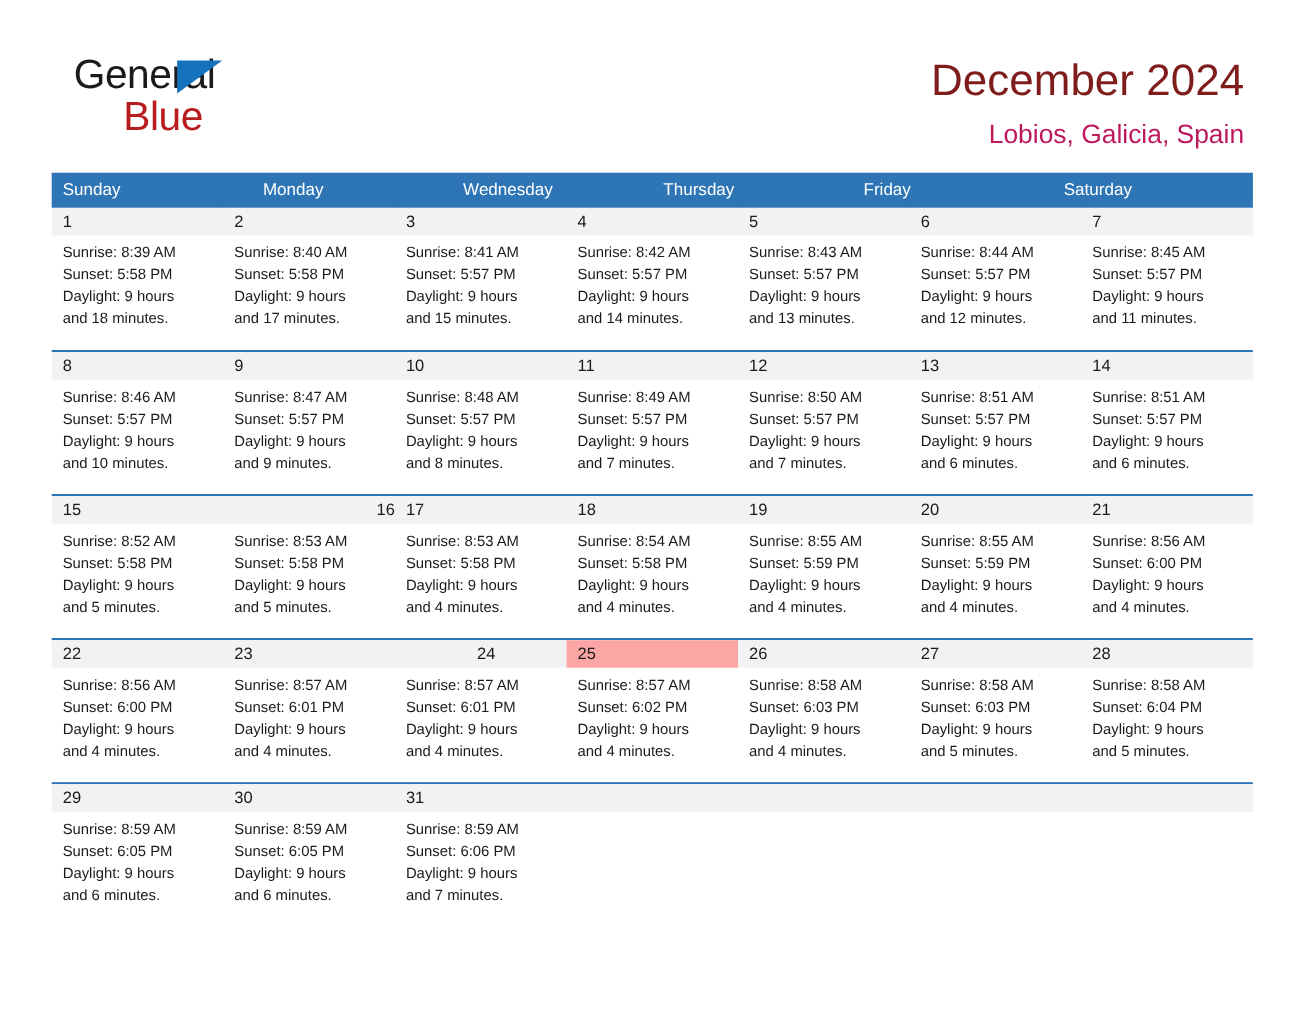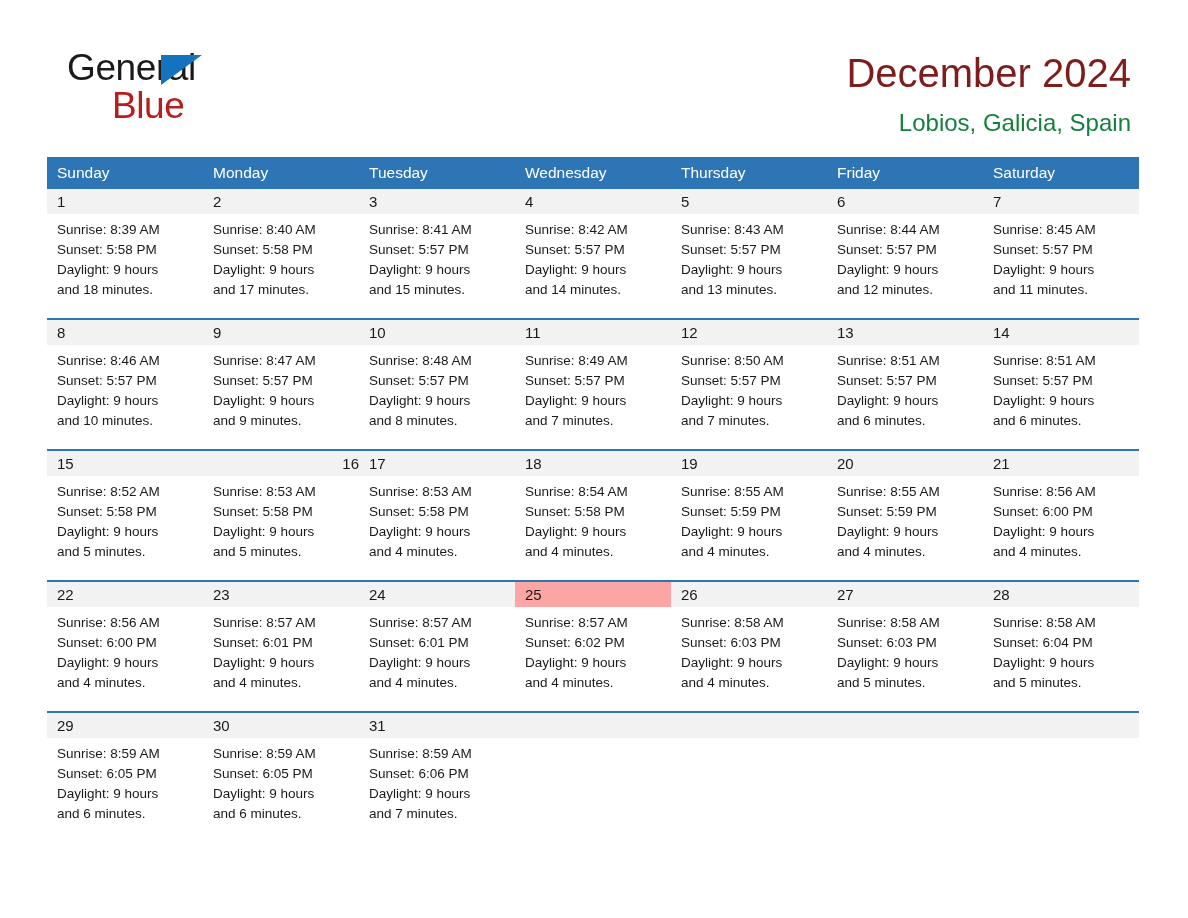--- a/index.html
+++ b/index.html
@@ -71,21 +71,21 @@
     color: #7f1d1d;
     text-align: right;
     white-space: nowrap;
   }
   .subtitle {
     position: absolute;
     right: 57px;
     top: 108px;
     font-size: 24px;
     line-height: 30px;
-    color: #15803d;
+    color: #be185d;
     text-align: right;
     white-space: nowrap;
   }
 
   
   .calendar {
     position: absolute;
     left: 47px;
     top: 157px;
     width: 1092px;
@@ -163,21 +163,20 @@
     </div>
 
     <div class="title">December 2024</div>
     <div class="subtitle">Lobios, Galicia, Spain</div>
   </div>
 
   <div class="calendar">
     <div class="weekhead" style="background: rgb(46, 117, 182);">
       <div class="hcell">Sunday</div>
       <div class="hcell">Monday</div>
-      <div class="hcell">Tuesday</div>
       <div class="hcell">Wednesday</div>
       <div class="hcell">Thursday</div>
       <div class="hcell">Friday</div>
       <div class="hcell">Saturday</div>
     </div>
 
     <div id="weeks-container">
         <div class="week" style="border-top-color: rgb(46, 117, 182);">
           <div class="weekrow">
             <div class="daycell">
@@ -393,21 +392,21 @@
             <div class="daycell">
               <div class="daynum" style="background: rgb(242, 242, 242);">23</div>
               <div class="dayinfo">
                 <div>Sunrise: 8:57 AM</div>
                 <div>Sunset: 6:01 PM</div>
                 <div>Daylight: 9 hours</div>
                 <div>and 4 minutes.</div>
               </div>
             </div>
             <div class="daycell">
-              <div class="daynum" style="background: rgb(242, 242, 242);">24</div>
+              <div class="daynum" style="background: rgb(242, 242, 242); text-align: center;">24</div>
               <div class="dayinfo">
                 <div>Sunrise: 8:57 AM</div>
                 <div>Sunset: 6:01 PM</div>
                 <div>Daylight: 9 hours</div>
                 <div>and 4 minutes.</div>
               </div>
             </div>
             <div class="daycell">
               <div class="daynum" style="background: #fca5a5;">25</div>
               <div class="dayinfo">

